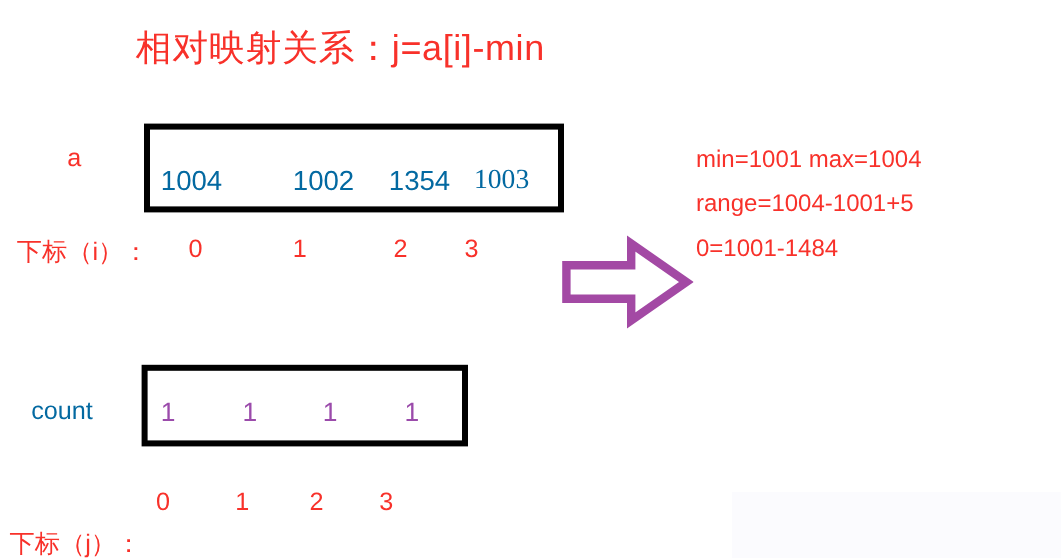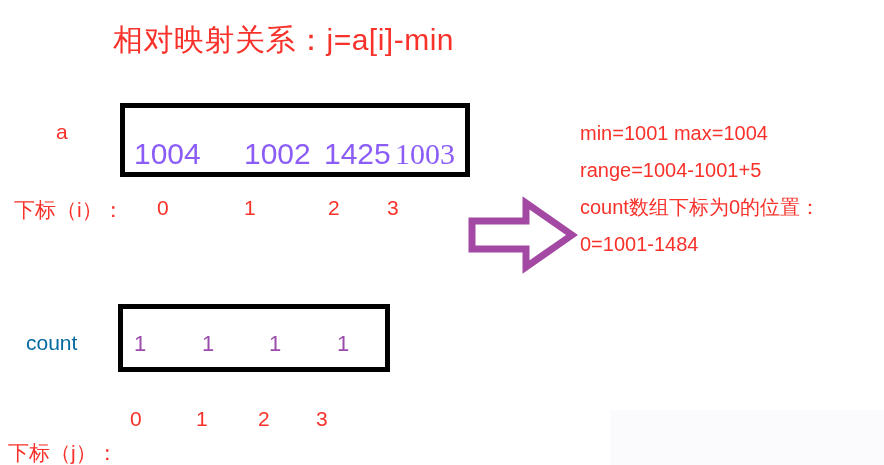--- a/index.html
+++ b/index.html
@@ -53,22 +53,22 @@
   }
   .a-values {
     position: absolute;
     left: 120px;
     top: 137px;
     width: 350px;
     height: 34px;
   }
   .a-val {
     position: absolute;
-    font-size: 30px;
-    color: #8b5cf6;
+    font-size: 23px;
+    color: #0369a1;
     white-space: nowrap;
   }
   .a-val.i0 { left: 14px; }
   .a-val.i1 { left: 124px; }
   .a-val.i2 { left: 204px; }
   .a-val.i3 { left: 275px; font-family: Liberation Serif, serif; }
 
   
   .idx-row-i {
     position: absolute;
@@ -200,21 +200,21 @@
 
 <div class="canvas">
 
   <div class="title">相对映射关系：j=a[i]-min</div>
 
   <div class="label-a">a</div>
   <div class="box-a"></div>
   <div class="a-values">
     <span class="a-val i0">1004</span>
     <span class="a-val i1">1002</span>
-    <span class="a-val i2">1425</span>
+    <span class="a-val i2">1354</span>
     <span class="a-val i3">1003</span>
   </div>
 
   <div class="idx-row-i">
     <span class="idx-label">下标（i）：</span>
   </div>
   <div class="idx-i-nums">
     <span class="n0">0</span>
     <span class="n1">1</span>
     <span class="n2">2</span>
@@ -223,21 +223,20 @@
 
   <div class="arrow">
     <svg width="110" height="80" viewBox="0 0 110 80" xmlns="http://www.w3.org/2000/svg">
       <polygon points="4,26 58,26 58,8 104,40 58,72 58,54 4,54" fill="#ffffff" stroke="#a349a4" stroke-width="7" stroke-linejoin="miter"></polygon>
     </svg>
   </div>
 
   <div class="notes">
     <div class="line">min=1001   max=1004</div>
     <div class="line">range=1004-1001+5</div>
-    <div class="line">count数组下标为0的位置：</div>
     <div class="line">0=1001-1484</div>
   </div>
 
   <div class="label-count">count</div>
   <div class="box-count"></div>
   <div class="count-values">
     <span class="count-val c0">1</span>
     <span class="count-val c1">1</span>
     <span class="count-val c2">1</span>
     <span class="count-val c3">1</span>

